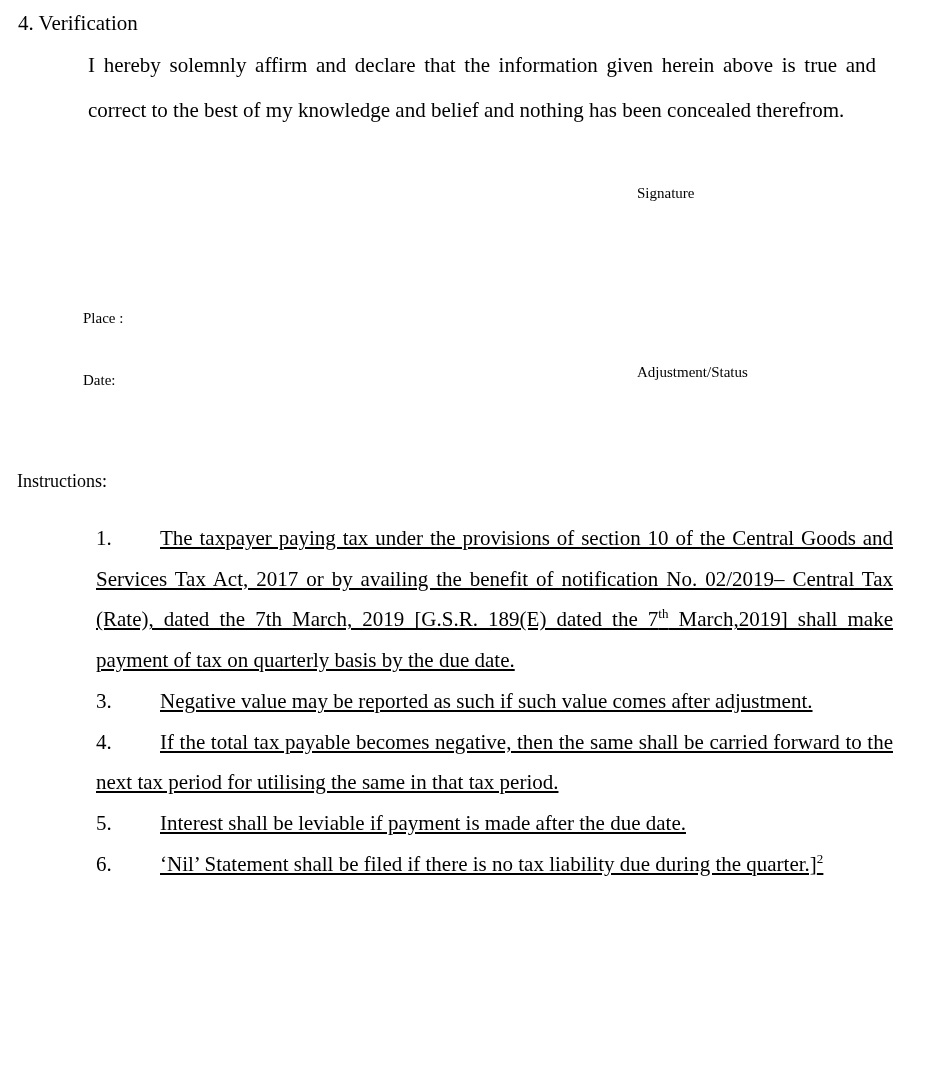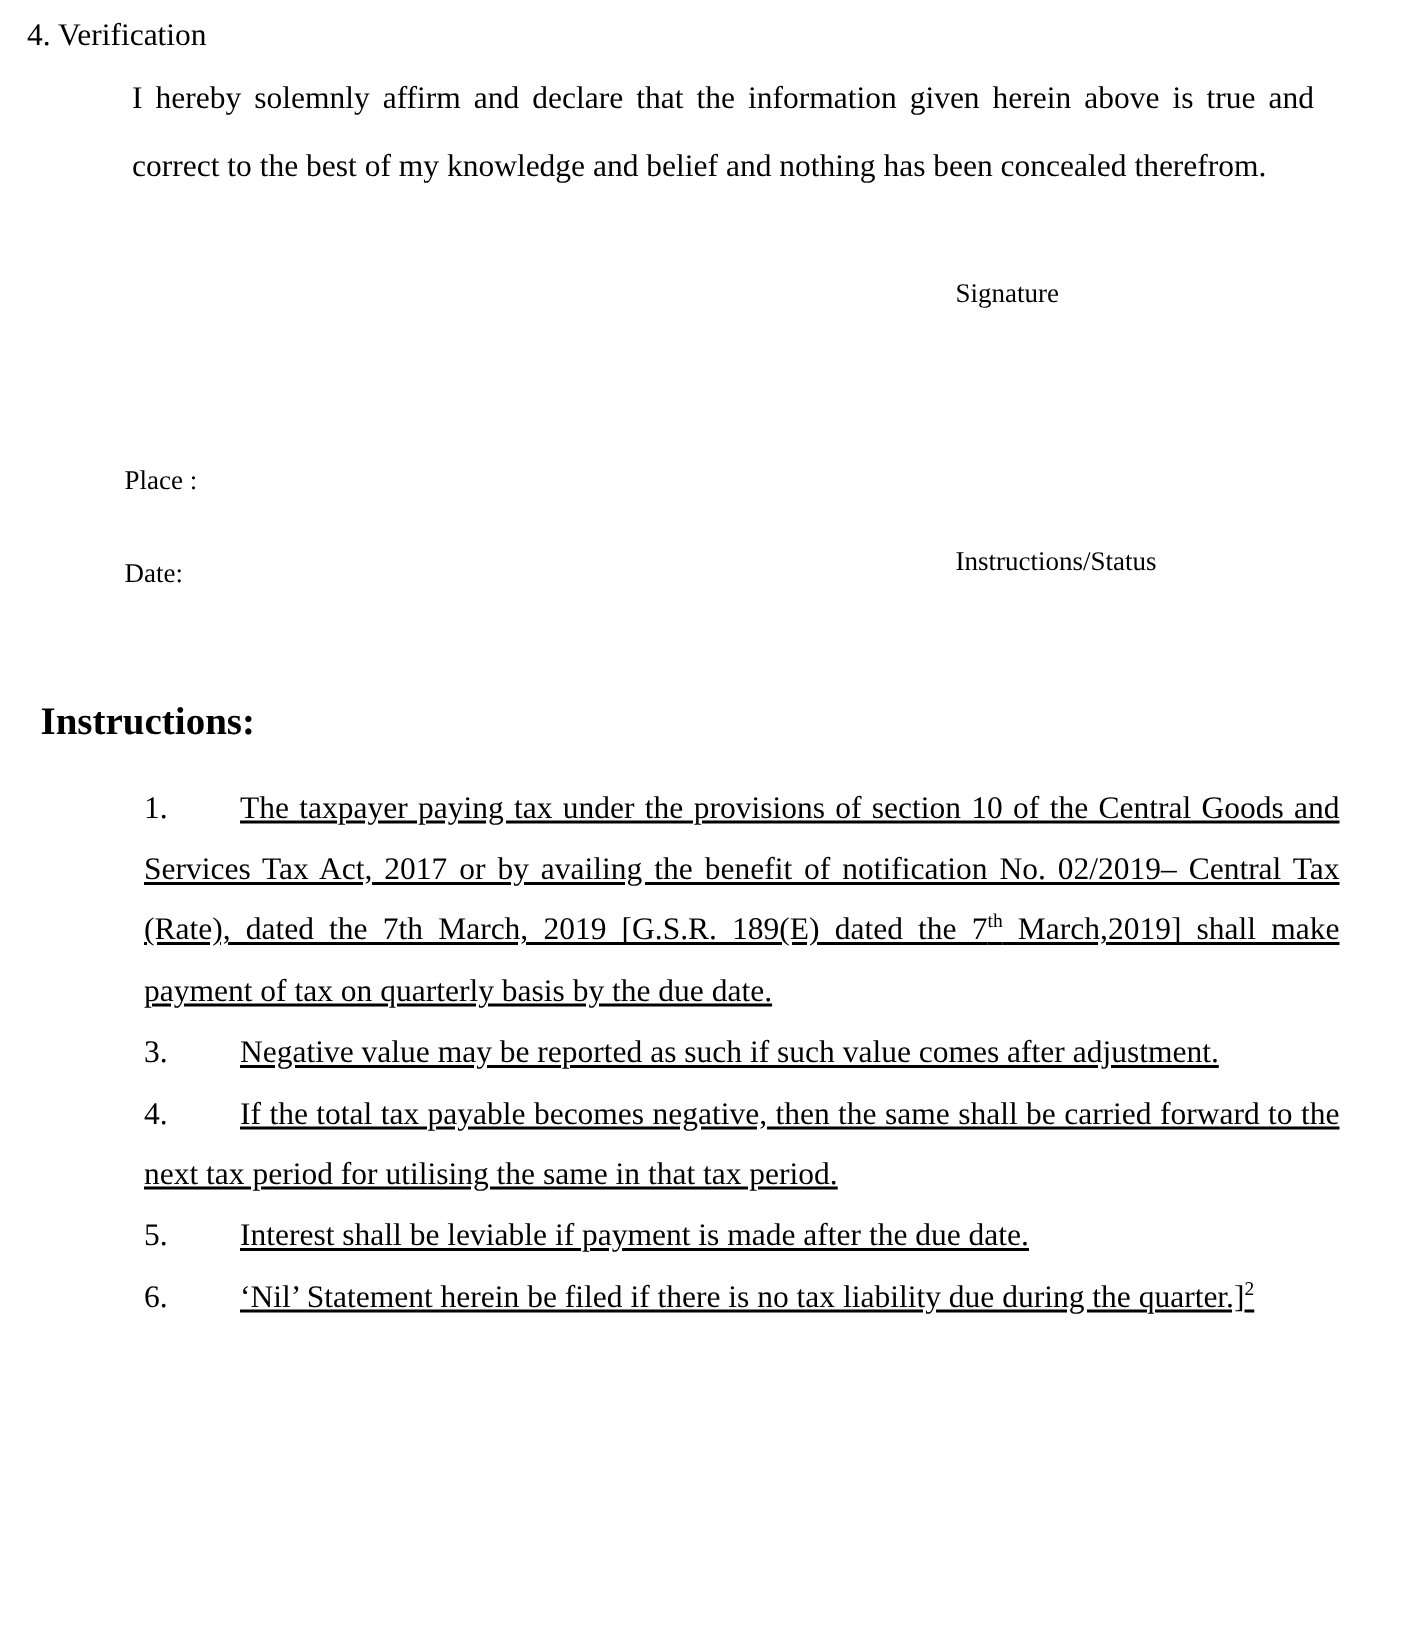--- a/index.html
+++ b/index.html
@@ -29,34 +29,34 @@
   }
   .declaration {
     margin: 7px 76px 0 88px;
     font-size: 21px;
     line-height: 45px;
     text-align: justify;
   }
   .sig-block {
     position: relative;
     height: 290px;
-    font-size: 18px;
+    font-size: 15px;
     text-align: center;
   }
   .sig-block span { position: absolute; white-space: nowrap; }
   .sig-label        { left: 637px; top: 52px; }
   .place-label      { left: 83px;  top: 177px; }
   .name-label       { left: 541px; top: 177px; }
   .date-label       { left: 83px;  top: 239px; }
   .designation-label{ left: 637px; top: 231px; }
   .instructions-heading {
-    margin: 46px 0 0 27px;
-    font-size: 26px;
+    margin: 46px 0 0 17px;
+    font-size: 18px;
     line-height: 24px;
-    font-weight: bold;
+    font-weight: normal;
   }
   .instructions {
     margin: 25px 59px 0 96px;
   }
   .inst {
     font-size: 21px;
     line-height: 40.7px;
     text-align: justify;
     text-decoration: underline;
   }
@@ -76,33 +76,33 @@
 <div class="page">
 
   <h1 class="section-heading">4. Verification</h1>
 
   <p class="declaration">I hereby solemnly affirm and declare that the information given herein above is true and correct to the best of my knowledge and belief and nothing has been concealed therefrom.</p>
 
   <div class="sig-block">
     <span class="sig-label">Signature</span>
     <span class="place-label">Place :</span>
     <span class="date-label">Date:</span>
-    <span class="designation-label">Instructions/Status</span>
+    <span class="designation-label">Adjustment/Status</span>
   </div>
 
   <h2 class="instructions-heading">Instructions:</h2>
 
   <div class="instructions">
 
     <p class="inst"><span class="num">1.</span><span>The taxpayer paying tax under the provisions of section 10 of the Central Goods and Services Tax Act, 2017 or by availing the benefit of notification No. 02/2019– Central Tax (Rate), dated the 7th March, 2019 [G.S.R. 189(E) dated the 7</span><sup>th</sup><span> March,2019] shall make payment of tax on quarterly basis by the due date.</span></p>
 
 
     <p class="inst"><span class="num">3.</span><span>Negative value may be reported as such if such value comes after adjustment.</span><sup></sup><span></span></p>
 
     <p class="inst"><span class="num">4.</span><span>If the total tax payable becomes negative, then the same shall be carried forward to the next tax period for utilising the same in that tax period.</span><sup></sup><span></span></p>
 
     <p class="inst"><span class="num">5.</span><span>Interest shall be leviable if payment is made after the due date.</span><sup></sup><span></span></p>
 
-    <p class="inst"><span class="num">6.</span><span>‘Nil’ Statement herein be filed if there is no tax liability due during the quarter.]</span><sup>2</sup><span></span></p>
+    <p class="inst"><span class="num">6.</span><span>‘Nil’ Statement shall be filed if there is no tax liability due during the quarter.]</span><sup>2</sup><span></span></p>
 
   </div>
 
 </div>
 
 </body></html>

